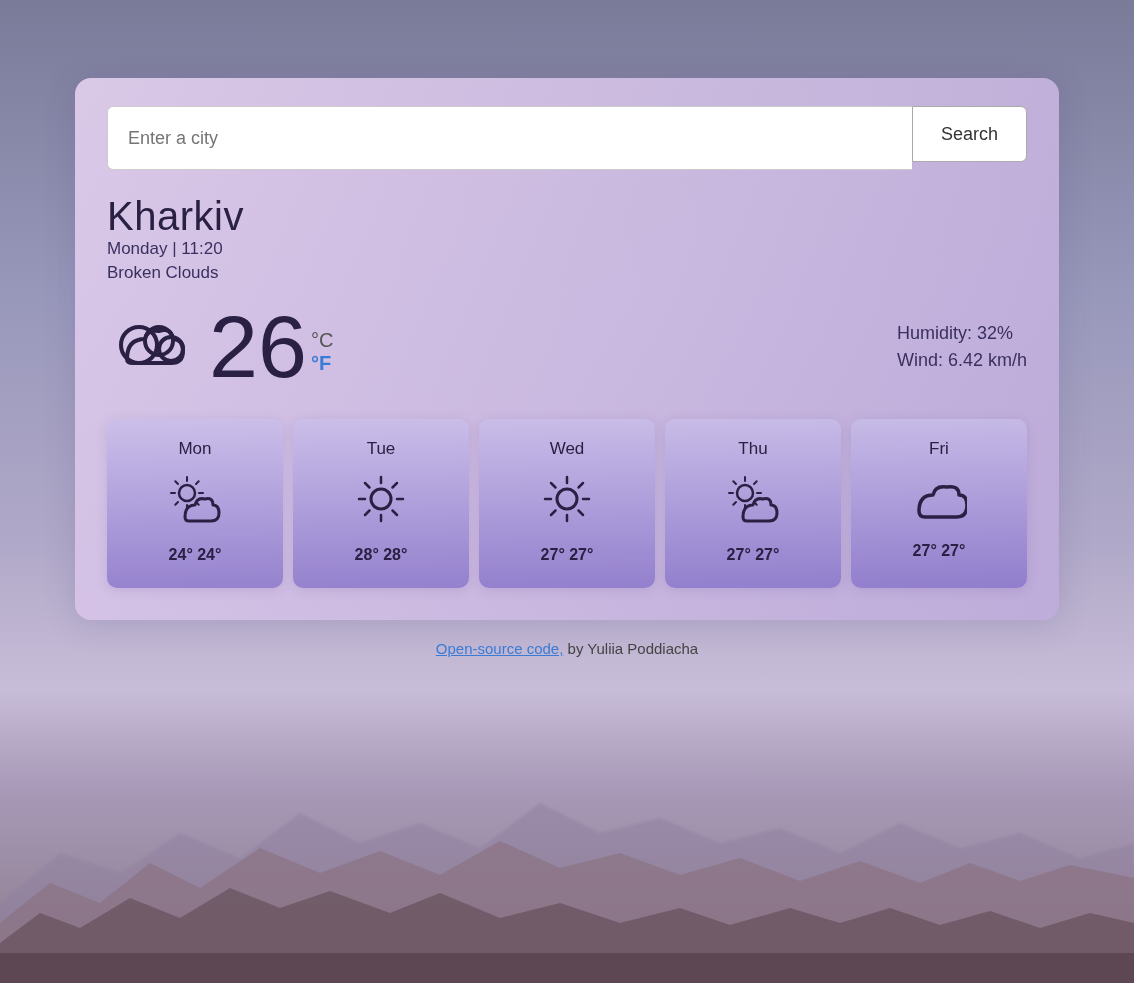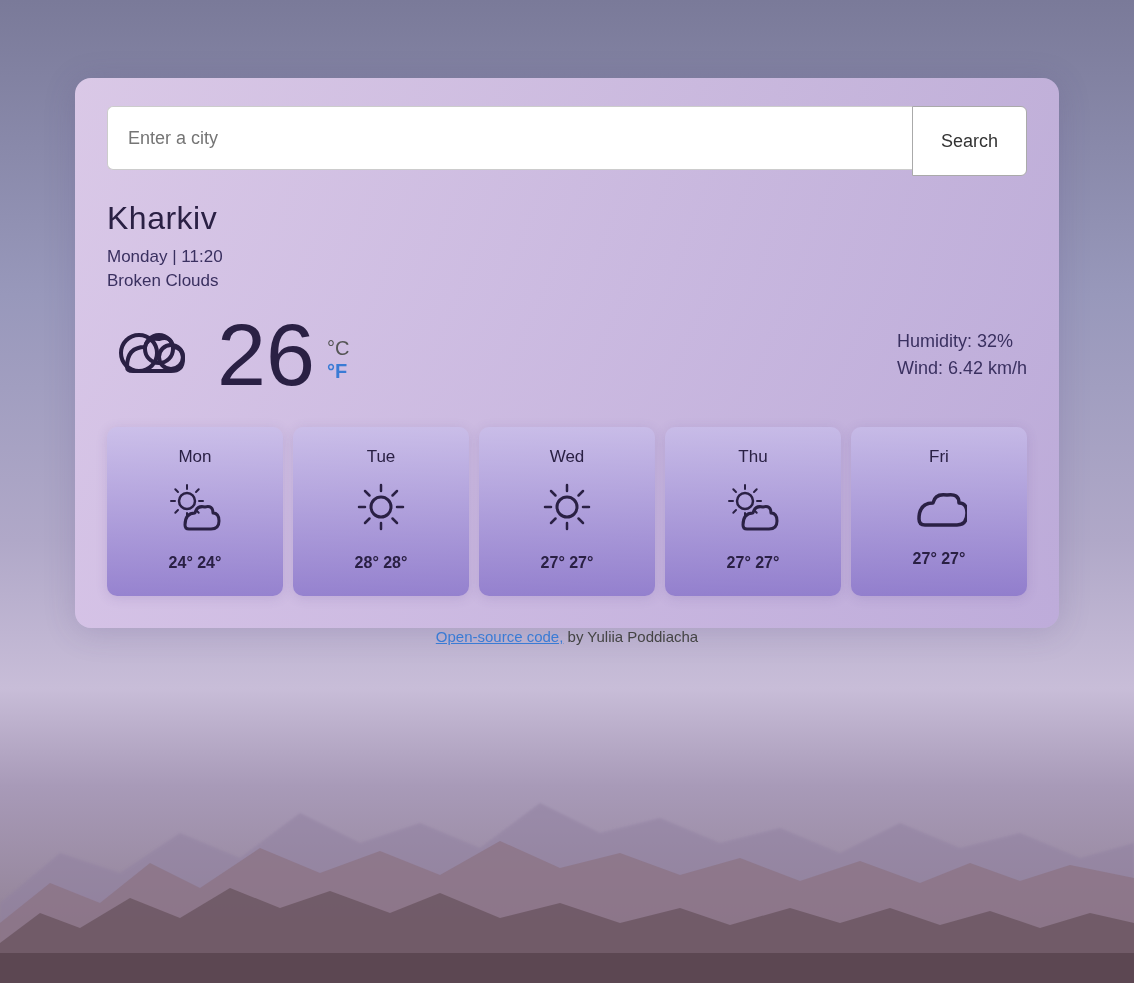--- a/index.html
+++ b/index.html
@@ -59,55 +59,55 @@
       border-right: none;
       border-radius: 6px 0 0 6px;
       padding: 0 20px;
       font-size: 18px;
       color: #555;
       background: #fff;
       outline: none;
     }
 
     .search-button {
-      height: 70px;
+      height: 56px;
       padding: 0 28px;
       background: #fff;
       border: 1px solid #aaa;
       border-radius: 0 6px 6px 0;
       font-size: 18px;
       color: #333;
       cursor: pointer;
       font-weight: 400;
     }
 
     .city-name {
-      font-size: 32px;
+      font-size: 40px;
       font-weight: 400;
       color: #2a2044;
-      margin-bottom: 10px;
+      margin-bottom: 0;
       letter-spacing: 0.5px;
     }
 
     .date-time {
       font-size: 17px;
       color: #3a3060;
       margin-bottom: 4px;
     }
 
     .condition-text {
       font-size: 17px;
       color: #3a3060;
       margin-bottom: 20px;
     }
 
     .current-weather-row {
       display: flex;
       align-items: center;
-      gap: 8px;
+      gap: 0;
       margin-bottom: 28px;
     }
 
     .weather-icon-main {
       font-size: 72px;
       margin-right: 12px;
       line-height: 1;
       color: #2a2044;
     }
 
@@ -179,20 +179,21 @@
       color: #2a2044;
     }
 
     .forecast-temps {
       font-size: 16px;
       color: #2a2044;
       font-weight: 700;
     }
 
     .footer-link {
+      margin-top: 20px;
       font-size: 15px;
       color: #444;
     }
 
     .footer-link a {
       color: #3a7bd5;
       text-decoration: underline;
     }
   </style>
 </head>

